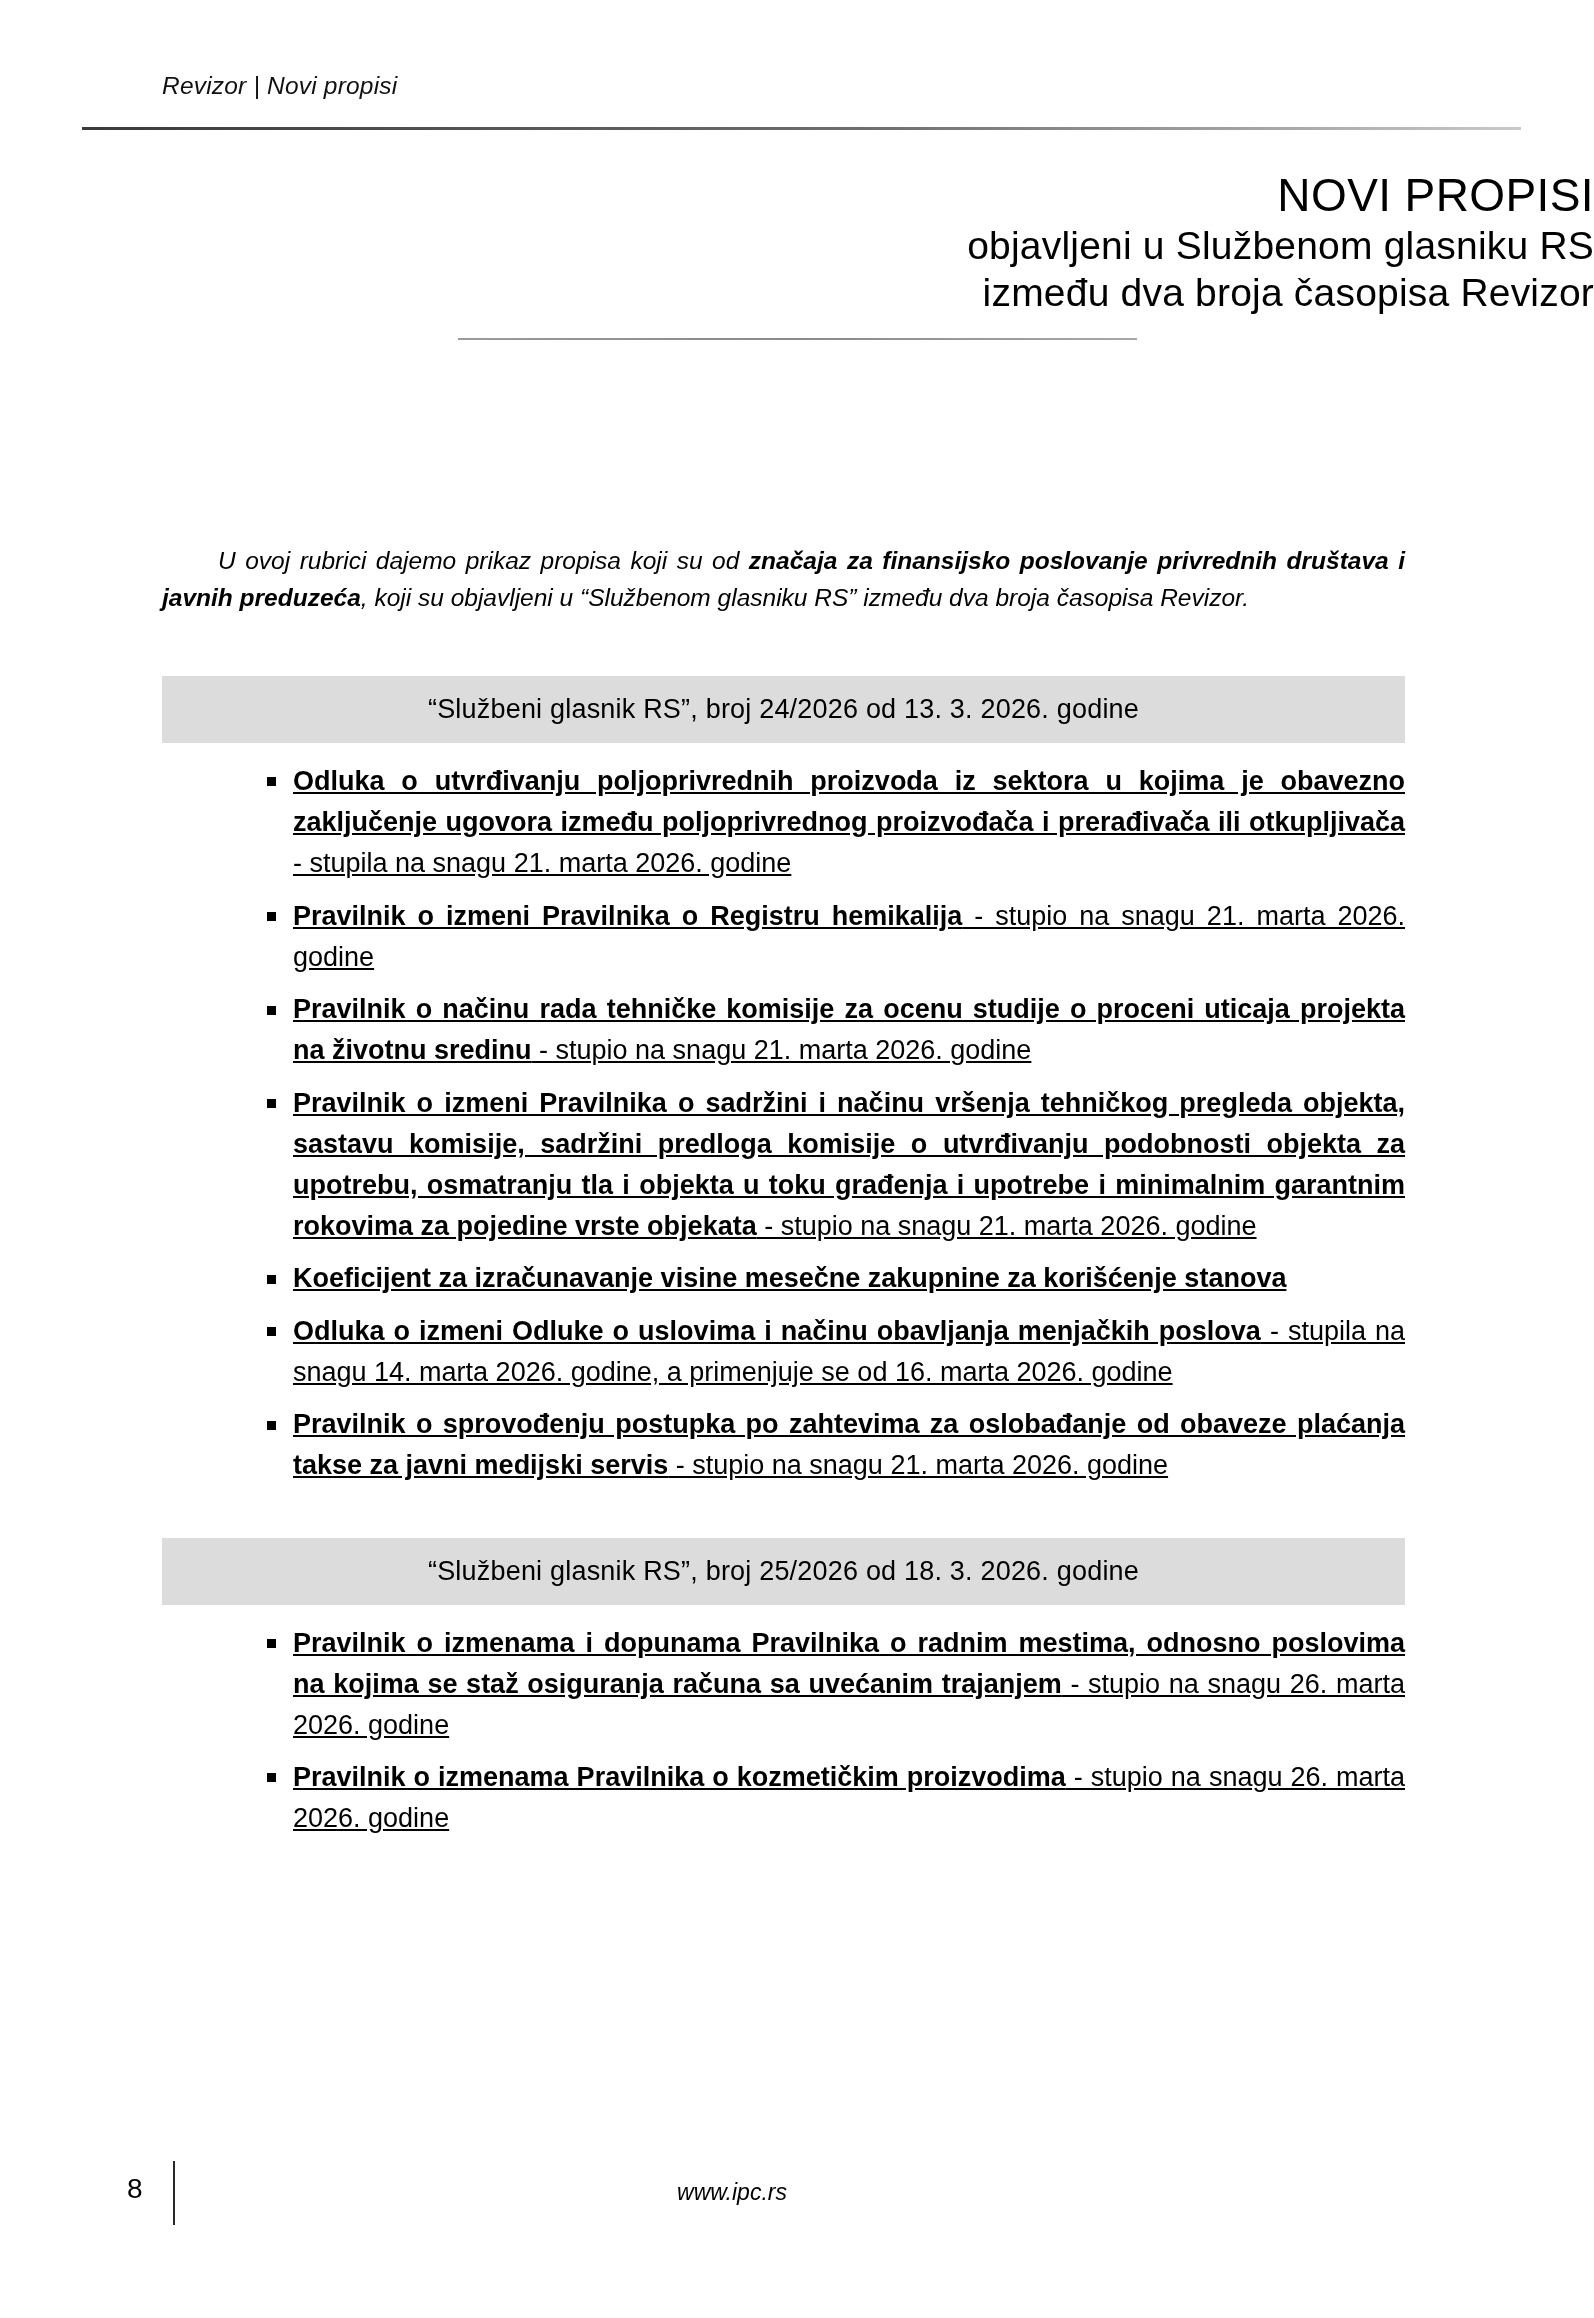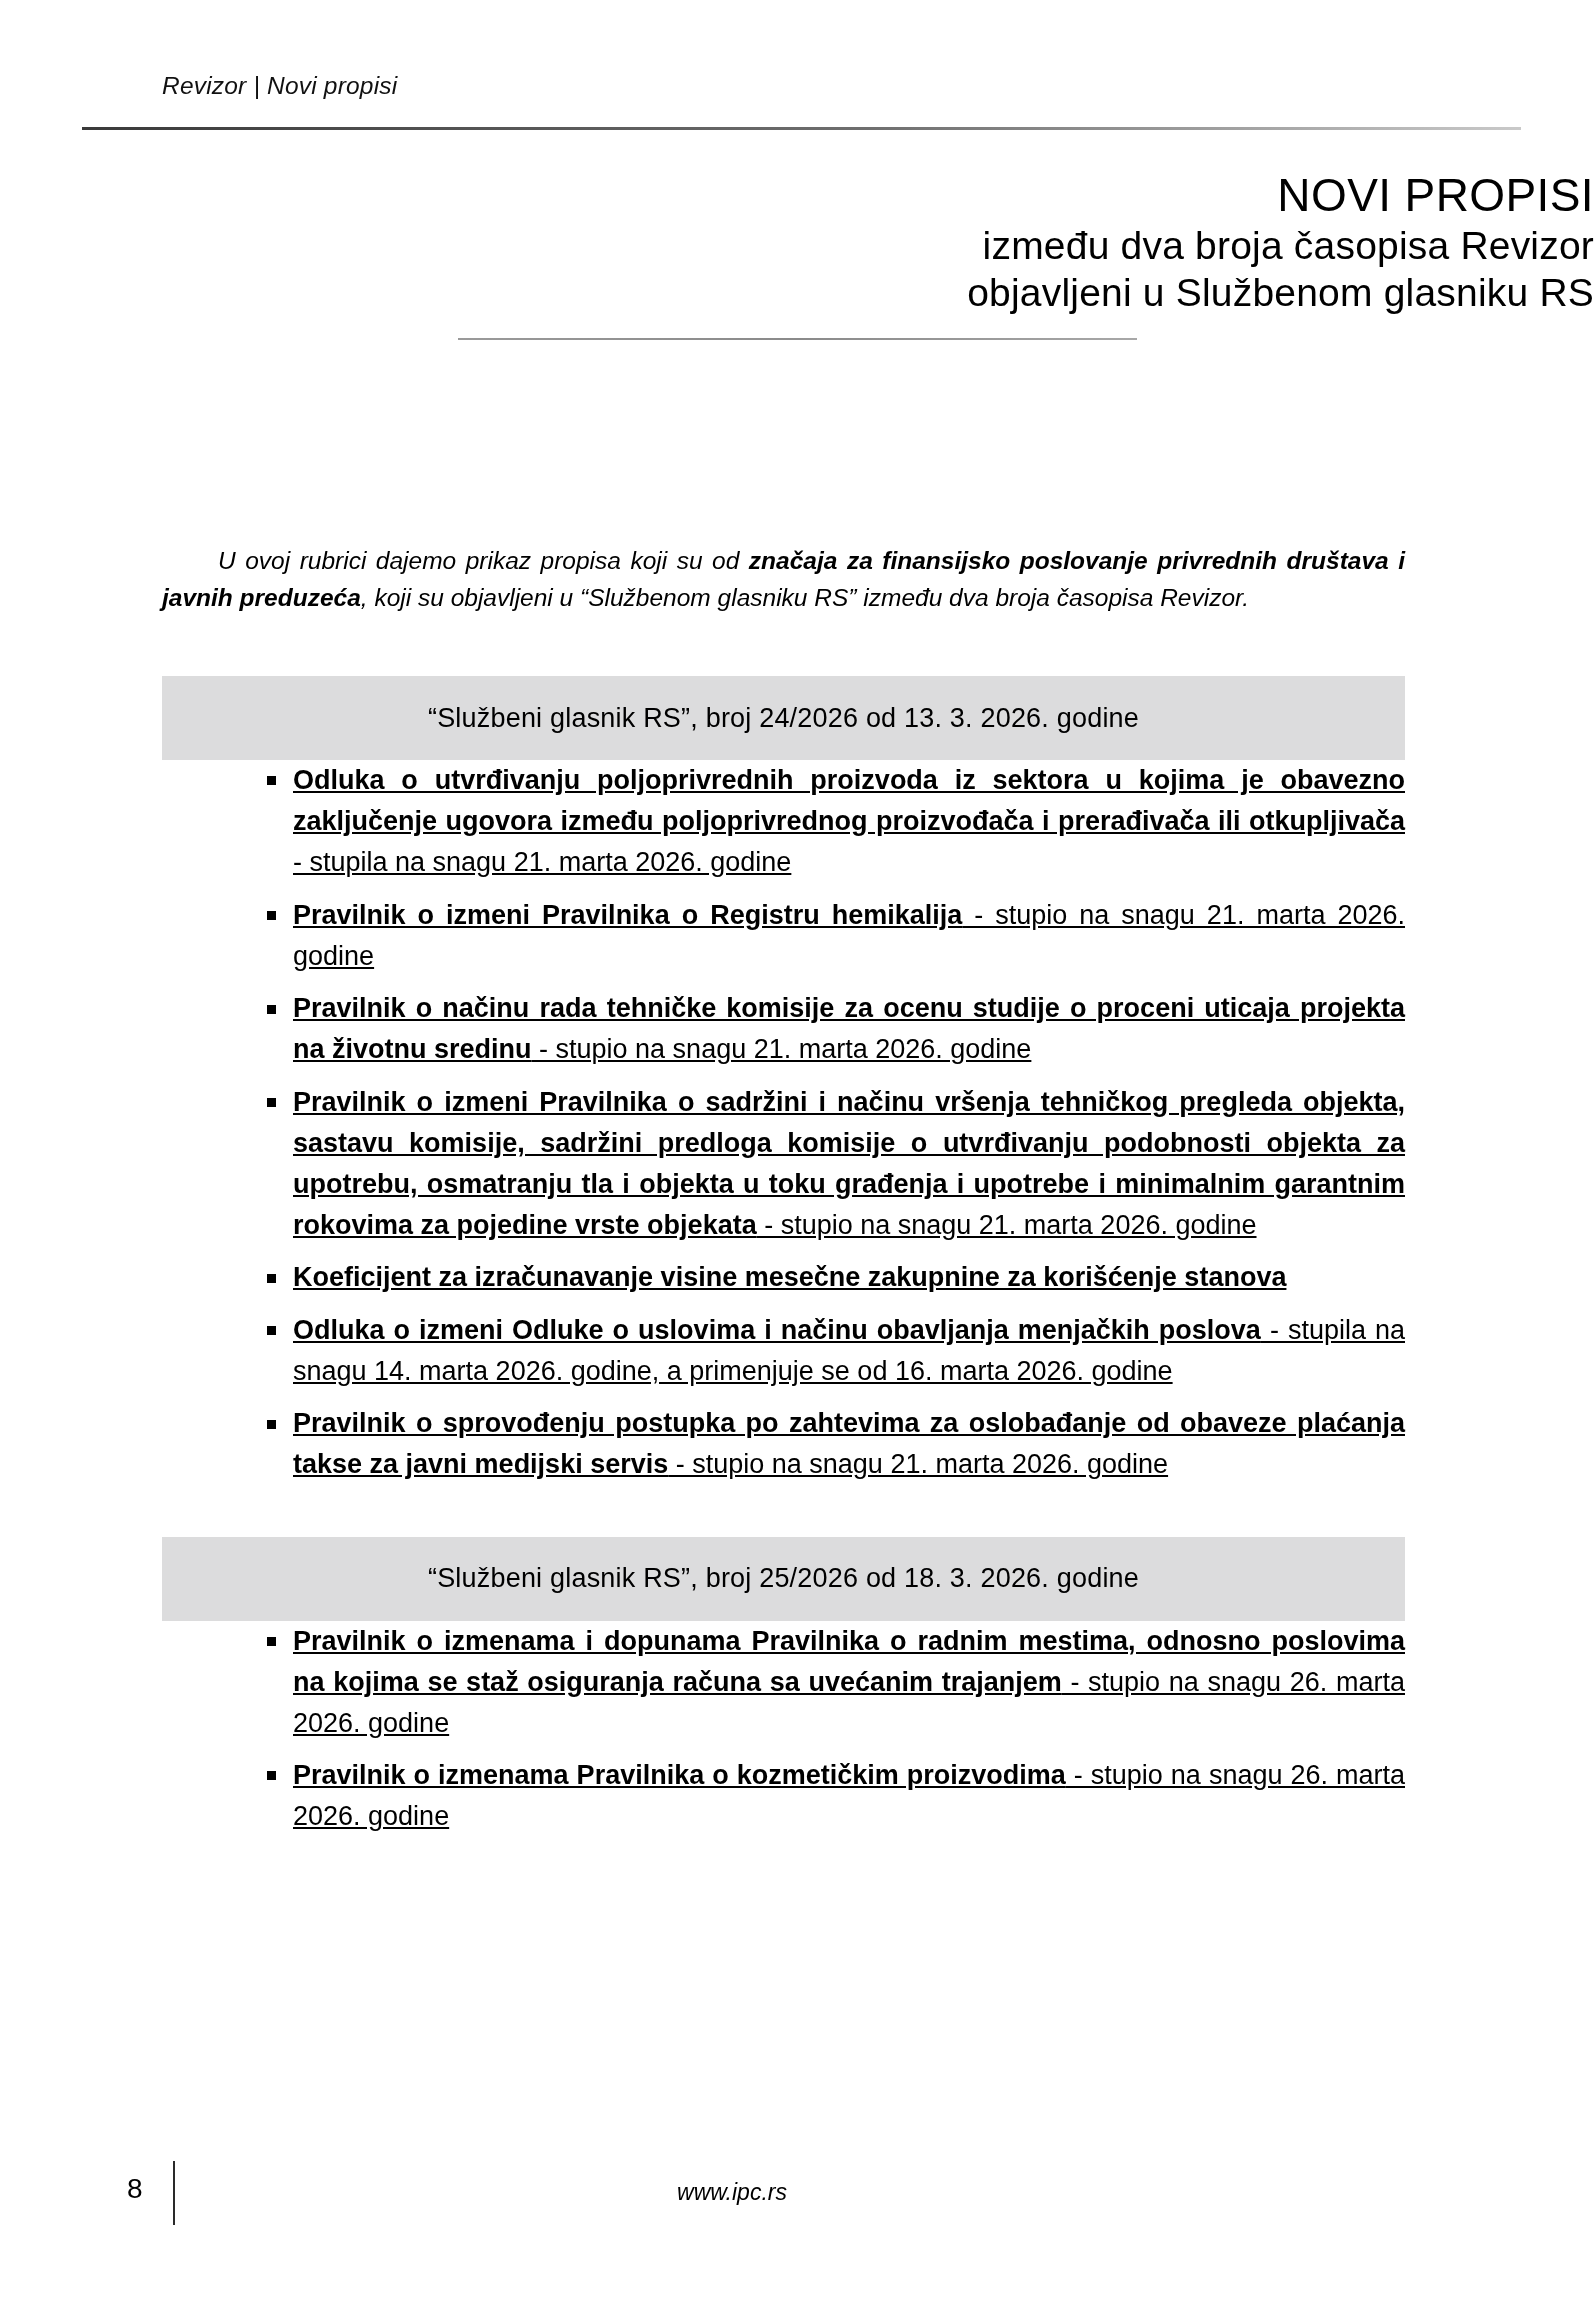--- a/index.html
+++ b/index.html
@@ -92,27 +92,27 @@
   .sections {
     position: absolute;
     top: 676px;
     left: 162px;
     width: 1243px;
   }
   .section { margin-bottom: 0; }
 
   .section-header {
     background: #dcdcdd;
-    height: 84px;
+    height: 67px;
     display: flex;
     align-items: center;
     justify-content: center;
     font-size: 27px;
     letter-spacing: 0.2px;
-    margin-bottom: 0;
+    margin-bottom: 18px;
   }
 
   ul.law-list {
     list-style: none;
     margin: 0;
     padding: 0;
   }
   ul.law-list li {
     position: relative;
     padding-left: 131px;
@@ -178,22 +178,22 @@
 <body>
 
 <div class="page">
 
   <div class="running-header">Revizor | Novi propisi</div>
 
   <div class="header-rule"></div>
 
   <div class="title-block">
     <div class="title-main">NOVI PROPISI</div>
+    <div class="title-sub">objavljeni u Službenom glasniku RS</div>
     <div class="title-sub">između dva broja časopisa Revizor</div>
-    <div class="title-sub">objavljeni u Službenom glasniku RS</div>
     <div class="title-rule"></div>
   </div>
 
   <p class="intro">
     <span>U ovoj rubrici dajemo prikaz propisa koji su od </span><b>značaja za finansijsko poslovanje privrednih društava i javnih preduzeća</b><span>, koji su objavljeni u “Službenom glasniku RS” između dva broja časopisa Revizor.</span>
   </p>
 
   <div class="sections" id="sections-root">
       <div class="section">
         <div class="section-header">“Službeni glasnik RS”, broj 24/2026 od 13. 3. 2026. godine</div>

